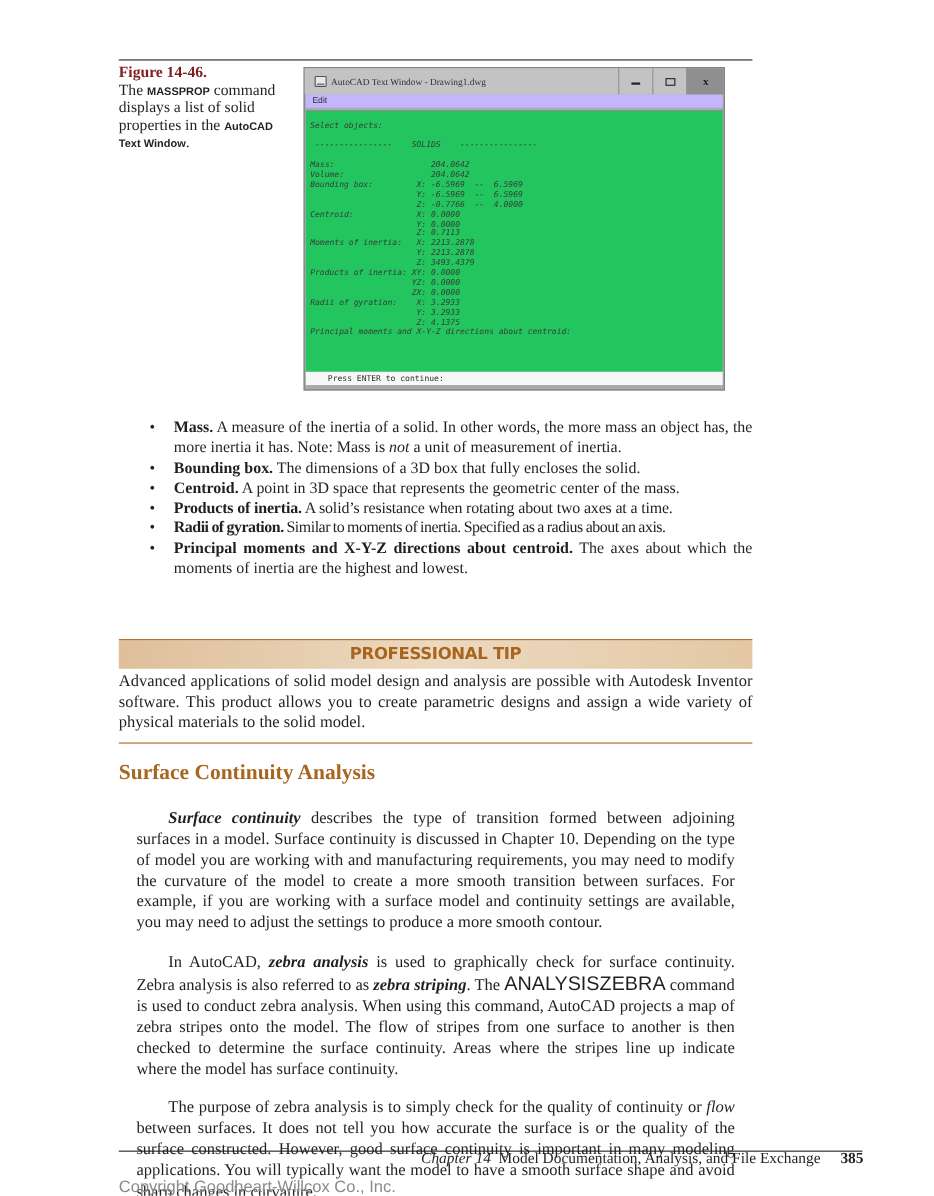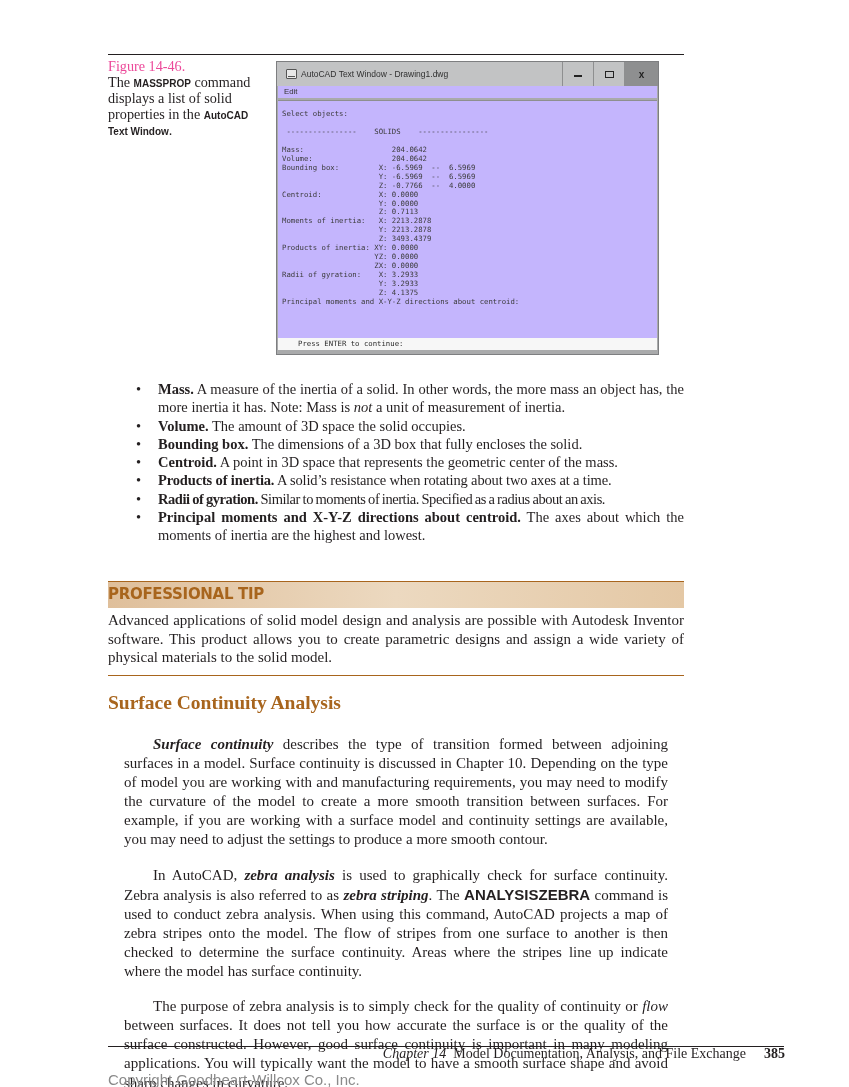--- a/index.html
+++ b/index.html
@@ -2,70 +2,70 @@
 <html><head>
 <meta charset="utf-8">
 <style>
   html, body { margin: 0; padding: 0; background: #ffffff; }
   body { width: 849px; height: 1087px; position: relative; overflow: hidden;
          font-family: "Liberation Serif", "DejaVu Serif", serif; color: #231f20; }
 
   .top-rule { position: absolute; left: 108px; top: 54px; width: 576px; height: 0; border-top: 1.5px solid #231f20; }
 
   .caption { position: absolute; left: 108px; top: 59px; width: 150px; font-size: 14.2px; line-height: 15.6px; color: #231f20; }
-  .caption .fig-num { color: #ec4899; font-weight: normal; display: block; }
+  .caption .fig-num { color: #7f1d1d; font-weight: bold; display: block; }
   .caption .sans { font-family: "Liberation Sans", "DejaVu Sans", sans-serif; font-weight: bold; font-size: 10px; }
 
   
   .win { position: absolute; left: 276px; top: 61px; width: 383px; height: 294px;
          background: #a9aaab; border: 1px solid #7d7e80; box-sizing: border-box; }
   .win-title { position: absolute; left: 0; top: 0; width: 100%; height: 24px; background: #c2c3c4;
-               font-family: Liberation Sans, sans-serif; font-size: 8.5px; color: #303030; }
+               font-family: Liberation Serif, serif; font-size: 8.5px; color: #303030; }
   .win-title .app-icon { position: absolute; left: 9px; top: 7px; width: 9px; height: 8px; border: 1px solid #555; border-radius: 1px; background: #e8e8e8; }
   .win-title .app-icon::after { content: ""; position: absolute; left: 1px; right: 1px; bottom: 1px; height: 1px; background: #555; }
   .win-title .title-text { position: absolute; left: 24px; top: 7px; }
   .win-btn { position: absolute; top: 0; width: 31px; height: 24px; box-sizing: border-box; border-left: 1px solid #8e8f90;
              display: flex; align-items: center; justify-content: center; font-size: 10px; color: #222; font-weight: bold; }
   .win-btn.min { left: 285px; }
   .win-btn.max { left: 316px; }
   .win-btn.close { left: 347px; background: #8e8f90; width: 34px; }
   .min-glyph { width: 8px; height: 2px; background: #222; margin-top: 4px; }
   .max-glyph { width: 7px; height: 5px; border: 1.5px solid #222; }
   .win-menu { position: absolute; left: 1px; top: 24px; width: 379px; height: 12px; background: #c4b5fd;
               font-family: "Liberation Sans", "DejaVu Sans", sans-serif; font-size: 7.8px; color: #333; padding-left: 6px; box-sizing: border-box; line-height: 12px; }
-  .win-body { position: absolute; left: 1px; top: 38px; width: 379px; height: 238px; background: #c4b5fd;
-              border-top: 1px solid #8e8f90; box-sizing: border-box; }
+  .win-body { position: absolute; left: 1px; top: 38px; width: 379px; height: 238px; background: #22c55e;
+              border-top: 1px solid #8e8f90; box-sizing: border-box; font-style: italic; }
   .console { position: absolute; left: 4px; top: 9px; margin: 0; font-family: "DejaVu Sans Mono", "Liberation Mono", monospace;
              font-size: 7.3px; line-height: 8.95px; color: #3a3a3a; white-space: pre; }
   .win-input { position: absolute; left: 1px; top: 276px; width: 379px; height: 12px; background: #f7f7f7;
                font-family: "DejaVu Sans Mono", "Liberation Mono", monospace; font-size: 7.3px; color: #2a2a2a; padding-left: 20px; box-sizing: border-box; line-height: 12px; }
 
   
   .bullets { position: absolute; left: 136px; top: 380px; width: 548px; margin: 0; padding: 0; list-style: none;
              font-size: 14.5px; line-height: 18.3px; }
   .bullets li { position: relative; padding-left: 22px; text-align: justify; font-family: Liberation Serif, serif; }
   .bullets li::before { content: "\2022"; position: absolute; left: 0; top: 0; }
   .bullets li.tight { letter-spacing: -0.45px; word-spacing: -0.6px; }
   .bullets li.mid { letter-spacing: -0.15px; }
   .bullets b { font-weight: bold; }
 
   
   .tip-banner { position: absolute; left: 108px; top: 581px; width: 576px; height: 27px;
                 background: linear-gradient(90deg, #dfbf9b 0%, #ecd9c0 50%, #e4c8a5 100%);
-                border-top: 1.5px solid #a8651d; box-sizing: border-box; text-align: left; }
+                border-top: 1.5px solid #a8651d; box-sizing: border-box; text-align: center; }
   .tip-title { font-family: "DejaVu Sans", "Liberation Sans", sans-serif; font-weight: bold; font-size: 15px; color: #a8651d;
                line-height: 24px; letter-spacing: -0.3px; }
   .tip-text { position: absolute; left: 108px; top: 611px; width: 576px; font-size: 15px; line-height: 18.7px; text-align: justify; }
   .tip-rule { position: absolute; left: 108px; top: 675px; width: 576px; border-top: 1.5px solid #a8651d; }
 
   
   .section-heading { position: absolute; left: 108px; top: 692px; font-size: 19.5px; font-weight: bold; color: #a8651d; margin: 0; }
   .body-text { position: absolute; left: 108px; top: 719px; width: 576px; font-size: 15px; line-height: 19.1px; }
   .body-text p { margin: 16px; text-align: justify; text-indent: 29px; }
-  .body-text .sans-cmd { font-family: "Liberation Sans", "DejaVu Sans", sans-serif; font-weight: bold; font-size: 15px; }
+  .body-text .sans-cmd { font-family: "Liberation Sans", "DejaVu Sans", sans-serif; font-weight: normal; font-size: 18px; }
 
   
   .footer-rule { position: absolute; left: 108px; top: 1046px; width: 676px; border-top: 1px solid #231f20; }
   .footer-left { position: absolute; left: 108px; top: 1071px; font-family: Liberation Sans, sans-serif; font-size: 15px; color: #8a8a8a; }
   .footer-right { position: absolute; right: 64px; top: 1046px; font-size: 14px; }
   .footer-right .ch { font-style: italic; }
   .footer-right .page { font-weight: bold; margin-left: 18px; }
 </style>
 </head>
 <body>
@@ -115,21 +115,20 @@
 <span>Radii of gyration:    X: 3.2933</span>
 <span>                      Y: 3.2933</span>
 <span>                      Z: 4.1375</span>
 <span>Principal moments and X-Y-Z directions about centroid:</span></pre>
   </div>
   <div class="win-input">Press ENTER to continue:</div>
 </div>
 
 <ul class="bullets">
   <li><b>Mass.</b><span> A measure of the inertia of a solid. In other words, the more mass an object has, the more inertia it has. Note: Mass is </span><i>not</i><span> a unit of measurement of inertia.</span></li>
-  <li><b>Volume.</b><span> The amount of 3D space the solid occupies.</span></li>
   <li><b>Bounding box.</b><span> The dimensions of a 3D box that fully encloses the solid.</span></li>
   <li><b>Centroid.</b><span> A point in 3D space that represents the geometric center of the mass.</span></li>
   <li class="mid"><b>Products of inertia.</b><span> A solid’s resistance when rotating about two axes at a time.</span></li>
   <li class="tight"><b>Radii of gyration.</b><span> Similar to moments of inertia. Specified as a radius about an axis.</span></li>
   <li><b>Principal moments and X-Y-Z directions about centroid.</b><span> The axes about which the moments of inertia are the highest and lowest.</span></li>
 </ul>
 
 <div class="tip-banner">
   <span class="tip-title">PROFESSIONAL TIP</span>
 </div>

